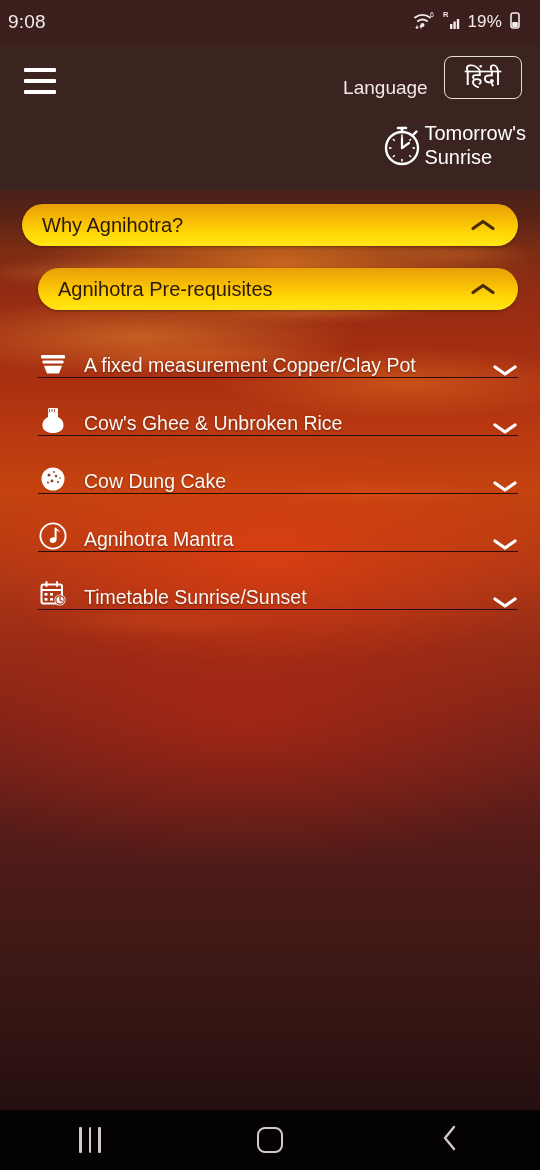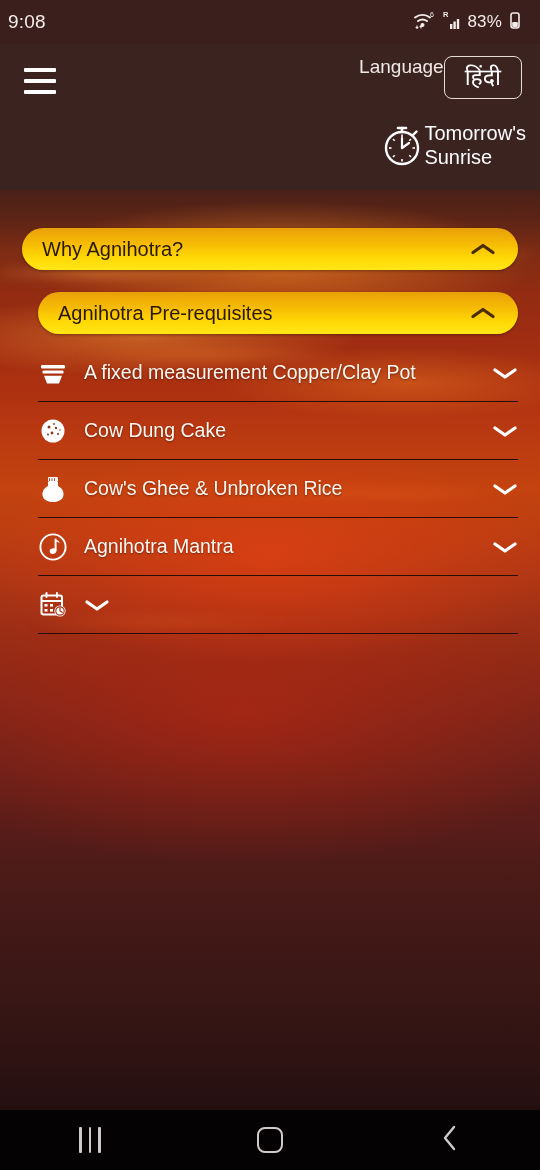--- a/index.html
+++ b/index.html
@@ -77,21 +77,21 @@
     background:#3b2320; z-index:5;
   }
   .hamburger {
     position:absolute; left:24px; top:24px; width:32px; height:26px;
     display:flex; flex-direction:column; justify-content:space-between;
     cursor:pointer;
   }
   .hamburger i { display:block; height:4px; background:#ffffff; border-radius:1px; }
   .lang-row {
     position:absolute; right:18px; top:12px;
-    display:flex; align-items:flex-start; gap:0;
+    display:flex; align-items:flex-end; gap:16px;
   }
   .lang-label { color:#f0e8e5; font-size:19px; }
   .lang-btn {
     border:1.6px solid #e6dcd8; border-radius:8px;
     padding:9px 20px; color:#ffffff; font-size:23px; line-height:1;
     background:transparent; cursor:pointer;
   }
   .timings-row {
     position:absolute; right:14px; top:78px;
     display:flex; align-items:flex-start; gap:0; cursor:pointer;
@@ -110,21 +110,21 @@
   }
   .accordion-head .a-label { color:#2a1808; font-size:20px; }
   .chev-up { width:26px; height:14px; }
 
   .why-body { padding:18px 0 0 50px; }
   .why-body p { color:#f6efe9; font-size:19.5px; line-height:1.62; text-shadow:0 1px 2px rgba(0,0,0,0.45); }
 
   .prereq-list { margin-top:10px; }
   .prereq-item {
     position:relative; margin:0 22px; height:58px;
-    display:flex; align-items:center; gap:16px;
+    display:flex; align-items:flex-end; gap:16px;
     border-bottom:1.5px solid #2a0d09; cursor:pointer;
   }
   .prereq-item .p-icon { width:30px; display:flex; align-items:center; justify-content:center; flex:0 0 30px; }
   .prereq-item .p-label { flex:1; color:#fdf7f2; font-size:19.5px; text-shadow:0 1px 2px rgba(0,0,0,0.4); }
   .prereq-item .p-chev { flex:0 0 26px; display:flex; align-items:center; justify-content:center; }
 
   
   .navbar {
     position:absolute; left:0; bottom:0; width:540px; height:60px;
     background:#040202; display:flex; align-items:center;
@@ -157,21 +157,21 @@
         </svg>
       </span>
       <span class="sb-icon">
         <svg width="18" height="20" viewBox="0 0 18 20">
           <text x="0" y="7" font-size="7.5" fill="#f3ece9" font-family="Liberation Sans, sans-serif" font-weight="bold">R</text>
           <rect x="7" y="14" width="2.4" height="5" fill="#f3ece9"></rect>
           <rect x="10.4" y="11.5" width="2.4" height="7.5" fill="#f3ece9"></rect>
           <rect x="13.8" y="9" width="2.4" height="10" fill="#f3ece9"></rect>
         </svg>
       </span>
-      <span class="sb-batt-text">83%</span>
+      <span class="sb-batt-text">19%</span>
       <span class="sb-icon">
         <svg width="14" height="20" viewBox="0 0 14 20">
           <rect x="3" y="3" width="8" height="15" rx="2.2" fill="none" stroke="#f3ece9" stroke-width="1.6"></rect>
           <rect x="4.2" y="12" width="5.6" height="5" rx="1.2" fill="#f3ece9"></rect>
         </svg>
       </span>
     </div>
   </div>
 
   <div class="header">
@@ -208,21 +208,21 @@
       </span>
       <span class="timings-text">
         <span>Tomorrow's</span><br>
         <span>Sunrise</span>
       </span>
     </div>
   </div>
 
   <div class="content">
 
-    <div style="padding-top:38px;">
+    <div style="padding-top:14px;">
       <div class="accordion-head">
         <span class="a-label">Why Agnihotra?</span>
         <span class="chev-up">
           <svg width="26" height="14" viewBox="0 0 26 14">
             <path d="M3 10.5 L13 3.5 L23 10.5" fill="none" stroke="#4a2c05" stroke-width="3.2" stroke-linecap="round" stroke-linejoin="round"></path>
           </svg>
         </span>
       </div>
     </div>
 
@@ -249,50 +249,50 @@
           <span class="p-label">A fixed measurement Copper/Clay Pot</span>
           <span class="p-chev">
             <svg width="26" height="14" viewBox="0 0 26 14">
               <path d="M3 4 L13 11 L23 4" fill="none" stroke="#ffffff" stroke-width="3.2" stroke-linecap="round" stroke-linejoin="round"></path>
             </svg>
           </span>
         </div>
 
         <div class="prereq-item">
           <span class="p-icon">
+            <svg width="28" height="30" viewBox="0 0 28 30">
+              <rect x="9" y="3" width="10" height="5" rx="1.4" fill="#ffffff"></rect>
+              <path d="M9 8 L19 8 L19 12 C24 14.5 25.5 19 24 23 C22.5 26.5 18.5 28 14 28 C9.5 28 5.5 26.5 4 23 C2.5 19 4 14.5 9 12 Z" fill="#ffffff"></path>
+              <path d="M10.5 4.2 L10.5 7" stroke="#a6381c" stroke-width="0.9"></path>
+              <path d="M13 4.2 L13 7" stroke="#a6381c" stroke-width="0.9"></path>
+              <path d="M15.5 4.2 L15.5 7" stroke="#a6381c" stroke-width="0.9"></path>
+            </svg>
+          </span>
+          <span class="p-label">Cow's Ghee &amp; Unbroken Rice</span>
+          <span class="p-chev">
+            <svg width="26" height="14" viewBox="0 0 26 14">
+              <path d="M3 4 L13 11 L23 4" fill="none" stroke="#ffffff" stroke-width="3.2" stroke-linecap="round" stroke-linejoin="round"></path>
+            </svg>
+          </span>
+        </div>
+
+        <div class="prereq-item">
+          <span class="p-icon">
             <svg width="28" height="28" viewBox="0 0 28 28">
               <circle cx="14" cy="14" r="11.5" fill="#ffffff"></circle>
               <circle cx="10" cy="10" r="1.5" fill="#8a3a1c"></circle>
               <circle cx="17" cy="11" r="1.2" fill="#8a3a1c"></circle>
               <circle cx="13" cy="16" r="1.4" fill="#8a3a1c"></circle>
               <circle cx="19" cy="17" r="1.1" fill="#8a3a1c"></circle>
               <circle cx="9" cy="17.5" r="1.0" fill="#8a3a1c"></circle>
               <circle cx="15" cy="7" r="0.9" fill="#8a3a1c"></circle>
               <circle cx="21" cy="13" r="0.8" fill="#8a3a1c"></circle>
             </svg>
           </span>
           <span class="p-label">Cow Dung Cake</span>
-          <span class="p-chev">
-            <svg width="26" height="14" viewBox="0 0 26 14">
-              <path d="M3 4 L13 11 L23 4" fill="none" stroke="#ffffff" stroke-width="3.2" stroke-linecap="round" stroke-linejoin="round"></path>
-            </svg>
-          </span>
-        </div>
-
-        <div class="prereq-item">
-          <span class="p-icon">
-            <svg width="28" height="30" viewBox="0 0 28 30">
-              <rect x="9" y="3" width="10" height="5" rx="1.4" fill="#ffffff"></rect>
-              <path d="M9 8 L19 8 L19 12 C24 14.5 25.5 19 24 23 C22.5 26.5 18.5 28 14 28 C9.5 28 5.5 26.5 4 23 C2.5 19 4 14.5 9 12 Z" fill="#ffffff"></path>
-              <path d="M10.5 4.2 L10.5 7" stroke="#a6381c" stroke-width="0.9"></path>
-              <path d="M13 4.2 L13 7" stroke="#a6381c" stroke-width="0.9"></path>
-              <path d="M15.5 4.2 L15.5 7" stroke="#a6381c" stroke-width="0.9"></path>
-            </svg>
-          </span>
-          <span class="p-label">Cow's Ghee &amp; Unbroken Rice</span>
           <span class="p-chev">
             <svg width="26" height="14" viewBox="0 0 26 14">
               <path d="M3 4 L13 11 L23 4" fill="none" stroke="#ffffff" stroke-width="3.2" stroke-linecap="round" stroke-linejoin="round"></path>
             </svg>
           </span>
         </div>
 
         <div class="prereq-item">
           <span class="p-icon">
             <svg width="30" height="30" viewBox="0 0 30 30">
@@ -319,20 +319,21 @@
               <path d="M3.5 11 L24 11" stroke="#ffffff" stroke-width="2"></path>
               <rect x="6.5" y="14" width="3" height="2.6" fill="#ffffff"></rect>
               <rect x="12" y="14" width="3" height="2.6" fill="#ffffff"></rect>
               <rect x="6.5" y="19" width="3" height="2.6" fill="#ffffff"></rect>
               <rect x="12" y="19" width="3" height="2.6" fill="#ffffff"></rect>
               <circle cx="22" cy="21" r="5.6" fill="#ffffff"></circle>
               <circle cx="22" cy="21" r="4.2" fill="none" stroke="#a6381c" stroke-width="1.2"></circle>
               <path d="M22 18 L22 21 L24.2 22.3" stroke="#a6381c" stroke-width="1.3" fill="none" stroke-linecap="round"></path>
             </svg>
           </span>
+          <span class="p-label">Timetable Sunrise/Sunset</span>
           <span class="p-chev">
             <svg width="26" height="14" viewBox="0 0 26 14">
               <path d="M3 4 L13 11 L23 4" fill="none" stroke="#ffffff" stroke-width="3.2" stroke-linecap="round" stroke-linejoin="round"></path>
             </svg>
           </span>
         </div>
 
       </div>
     </div>
   </div>

